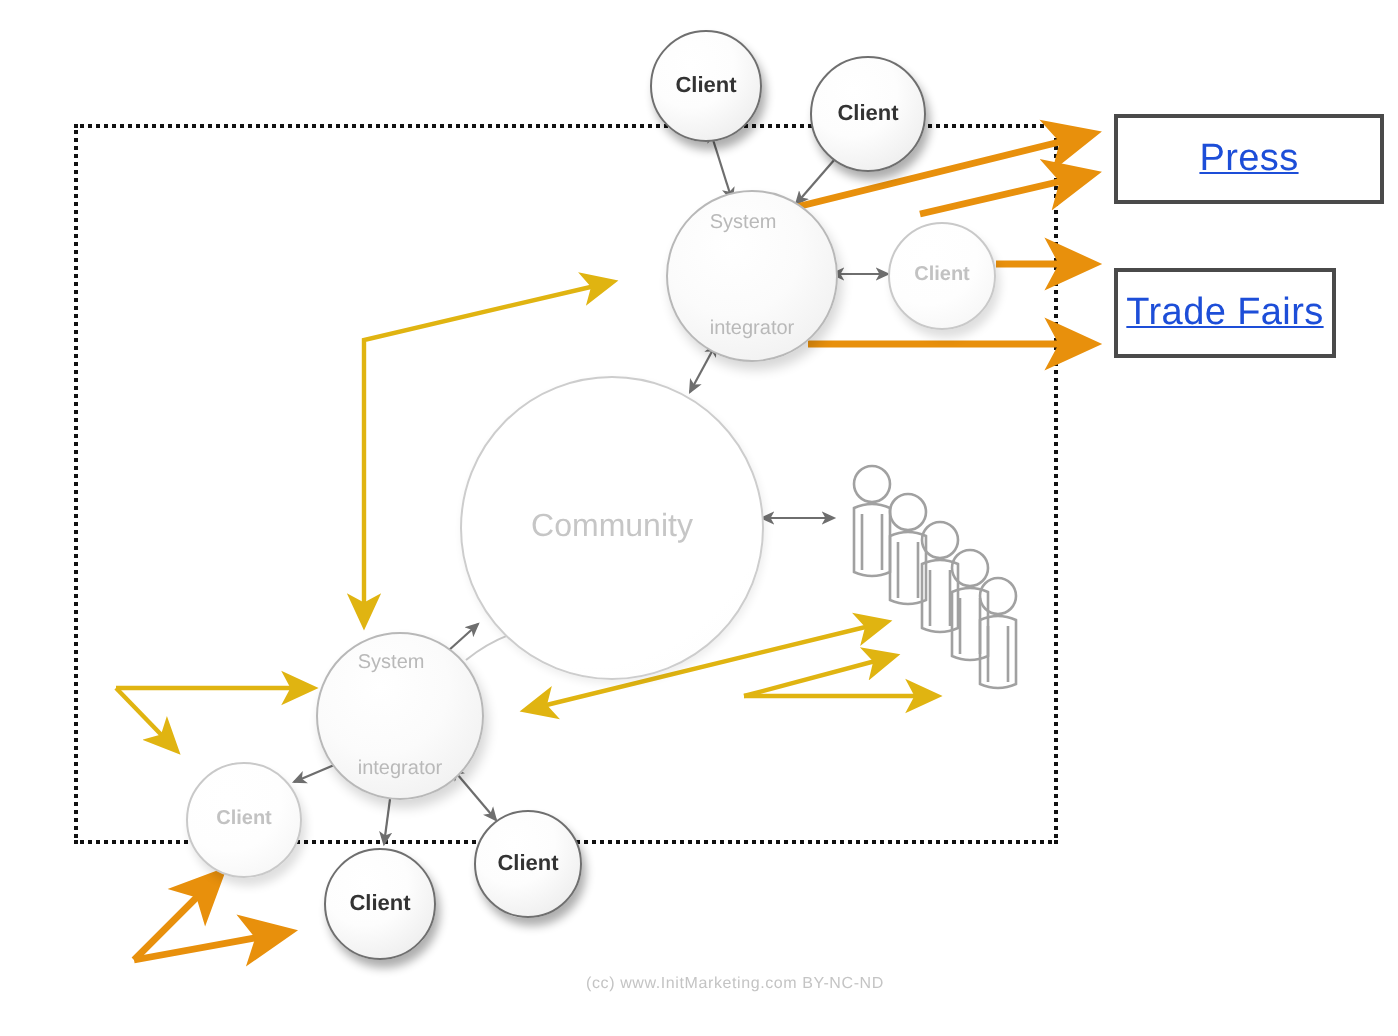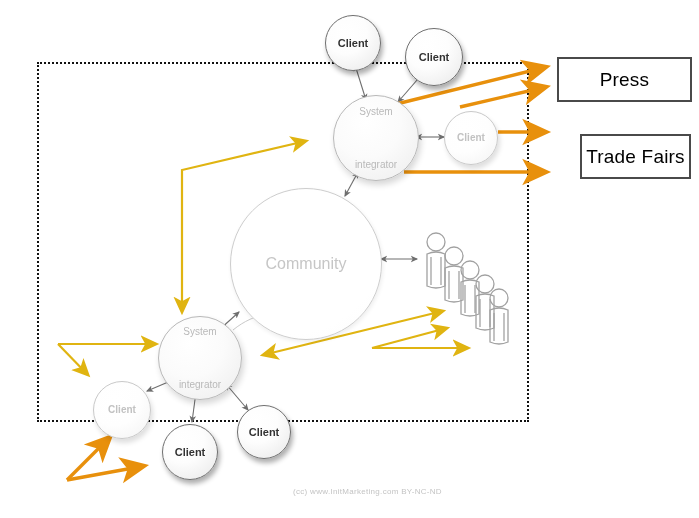--- a/index.html
+++ b/index.html
@@ -26,21 +26,21 @@
     width: 699px;
     height: 518px;
   }
   
   .node {
     position: absolute;
     border-radius: 50%;
     display: flex;
     align-items: center;
     justify-content: center;
-    text-align: center;
+    text-align: left;
     box-sizing: border-box;
     line-height: 1.18;
   }
   .node-client {
     background: radial-gradient(circle at 36% 30%, #ffffff 0%, #fdfdfd 42%, #f1f1f1 74%, #e6e6e6 100%);
     border: 1px solid #6f6f6f;
     color: #333333;
     font-weight: bold;
     box-shadow: 2px 4px 5px rgba(0,0,0,0.32);
   }
@@ -68,24 +68,25 @@
   .node-label-2 { display: block; pointer-events: none; margin-top: 41px; }
 
   
   .outcome-box {
     position: absolute;
     border: 2px solid #4a4a4a;
     background: #ffffff;
     display: flex;
     align-items: center;
     justify-content: center;
-    color: #000000;
+    color: #1d4ed8;
     font-size: 19px;
     box-sizing: border-box;
     letter-spacing: 0.2px;
+    text-decoration: underline;
   }
   
   #boundary-box {
     position: absolute;
     border: 2px dotted #111111;
     box-sizing: border-box;
     background: transparent;
   }
   
   #footer-credit {
@@ -247,21 +248,21 @@
   </div>
 
   <div class="node node-client" style="left:237px; top:405px; width:54px; height:54px; font-size:11px;">
     <span class="node-label">Client</span>
   </div>
 
   <div class="outcome-box" style="left:557px; top:57px; width:135px; height:45px;">
     <span>Press</span>
   </div>
 
-  <div class="outcome-box" style="left:557px; top:134px; width:111px; height:45px;margin-left:23px;">
+  <div class="outcome-box" style="left:557px; top:134px; width:111px; height:45px;">
     <span>Trade Fairs</span>
   </div>
 
   <div id="footer-credit">
     <span>(cc) www.InitMarketing.com  BY-NC-ND</span>
   </div>
 
 </div>
 
 </body></html>

